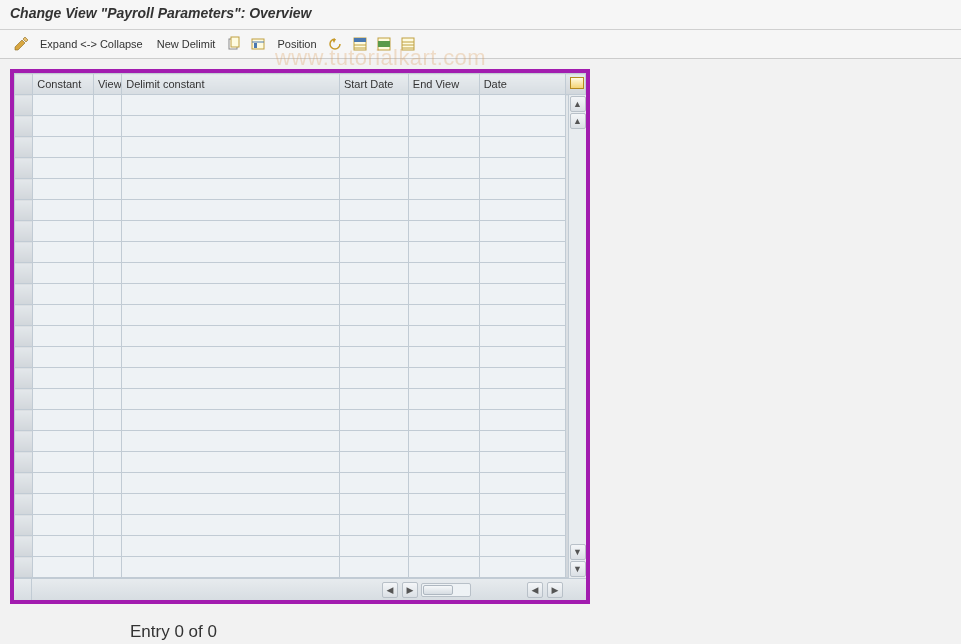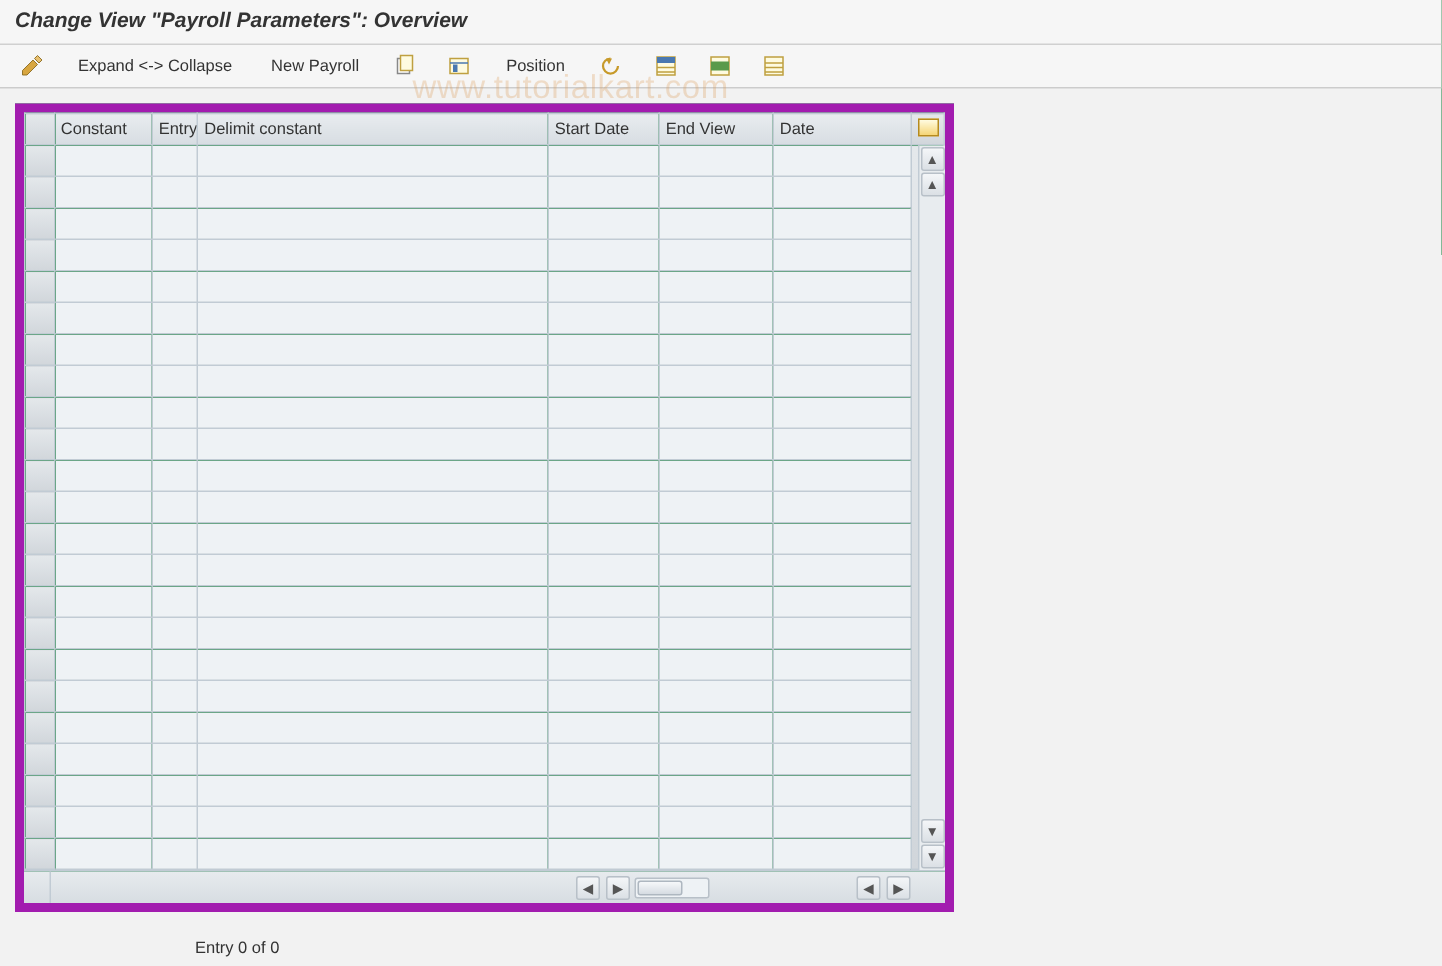--- a/index.html
+++ b/index.html
@@ -22,21 +22,21 @@
       font-style: italic;
       font-weight: bold;
       color: #333;
     }
     .toolbar {
       display: flex;
       align-items: center;
       padding: 4px 10px;
       background: #f6f6f6;
       border-bottom: 1px solid #ccc;
-      gap: 14px;
+      gap: 2px;
     }
     .tool-btn {
       display: inline-flex;
       align-items: center;
       justify-content: center;
       height: 20px;
       padding: 0 6px;
       font-size: 11px;
       color: #333;
       cursor: pointer;
@@ -52,23 +52,23 @@
       font-weight: normal;
       pointer-events: none;
       letter-spacing: 0.4px;
       z-index: 50;
     }
     .content {
       padding: 10px 10px 0 10px;
       position: relative;
     }
     .table-wrap {
-      width: 626px;
-      background: #15803d;
-      border: 6px solid #a21caf;
+      width: 580px;
+      background: #000000;
+      border: 4px solid #a21caf;
       position: relative;
     }
     table.grid {
       border-collapse: collapse;
       width: 100%;
       table-layout: fixed;
     }
     table.grid th, table.grid td {
       border: 1px solid #c1cbd4;
       height: 21px;
@@ -165,40 +165,40 @@
       border-radius: 3px;
       font-size: 11px;
       color: #555;
       cursor: pointer;
       gap: 6px;
     }
     .position-btn .picon {
       width:12px;height:12px;
       display:inline-block;
     }
-    .entry-label { font-size: 11px; color: #333; text-align: center; }
+    .entry-label { font-size: 17px; color: #333; text-align: center; }
     
     .ic { width:16px; height:16px; display:block; }
   </style>
 </head>
 <body>
 
 <div class="title-bar">
   <h1>Change View "Payroll Parameters": Overview</h1>
 </div>
 
 <div class="toolbar">
   <span class="tool-btn icon-only" title="Display/Change">
     <svg class="ic" viewBox="0 0 16 16">
         <path d="M2 11 L9 4 L12 7 L5 14 L2 14 Z" fill="#d8a640" stroke="#8a6a1e" stroke-width="0.6"></path>
         <path d="M10 3 L12 1 L15 4 L13 6 Z" fill="#e8c070" stroke="#8a6a1e" stroke-width="0.6"></path>
       </svg>
   </span>
   <span class="tool-btn">Expand &lt;-&gt; Collapse</span>
-  <span class="tool-btn">New Payroll</span>
+  <span class="tool-btn">New Delimit</span>
   <span class="tool-btn icon-only">
     <svg class="ic" viewBox="0 0 16 16">
         <rect x="3" y="3" width="8" height="10" fill="#fff" stroke="#888"></rect>
         <rect x="5" y="1" width="8" height="10" fill="#fefbe0" stroke="#bfa040"></rect>
       </svg>
   </span>
   <span class="tool-btn icon-only">
     <svg class="ic" viewBox="0 0 16 16">
         <rect x="2" y="3" width="12" height="10" fill="#fefbe0" stroke="#bfa040"></rect>
         <line x1="2" y1="6" x2="14" y2="6" stroke="#4a78b0"></line>
@@ -248,21 +248,21 @@
         <col class="col-payroll">
         <col class="col-start">
         <col class="col-end">
         <col class="col-value">
         <col class="config-col">
       </colgroup>
       <thead>
         <tr>
           <th class="rowsel-col"></th>
           <th>Constant</th>
-          <th>Entry</th>
+          <th>View</th>
           <th>Delimit constant</th>
           <th>Start Date</th>
           <th>End View</th>
           <th>Date</th>
           <th class="config-col"><span class="config-btn"></span></th>
         </tr>
       </thead>
       <tbody id="grid-body">
 
       <tr>

